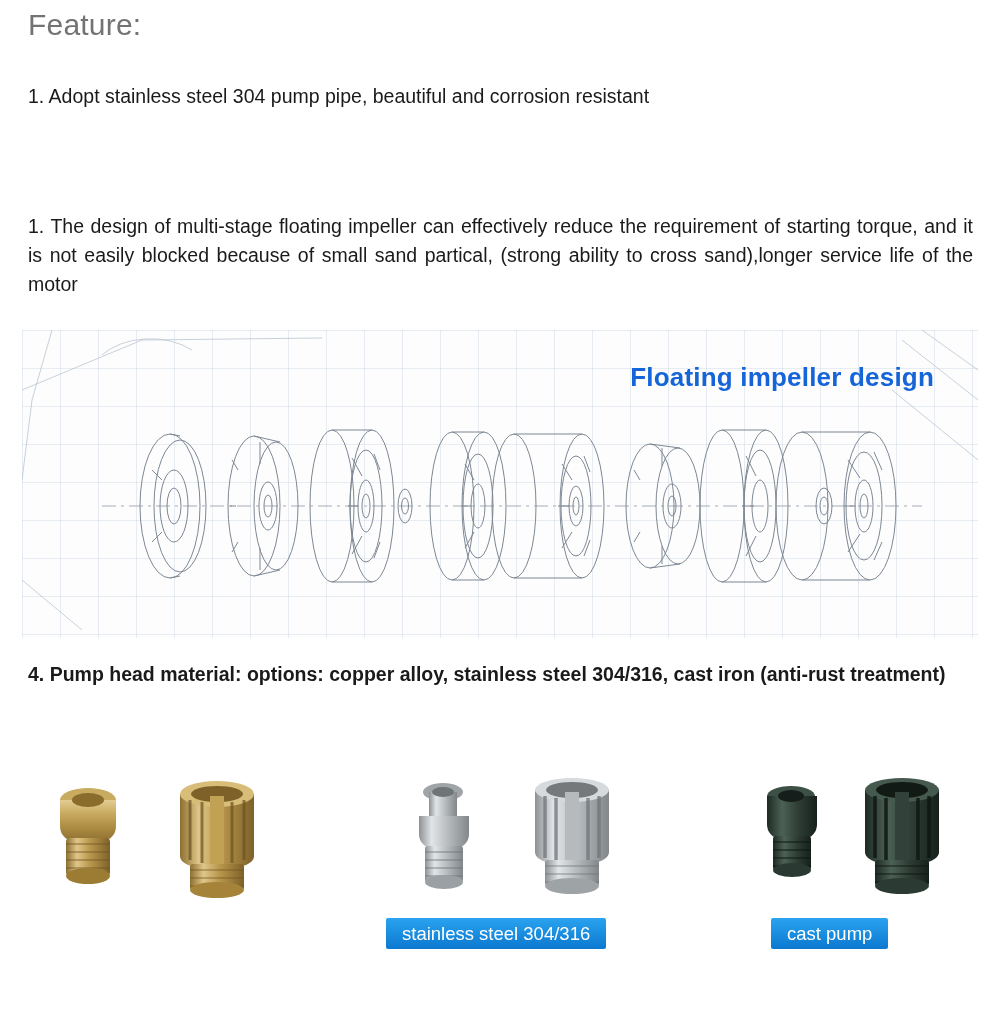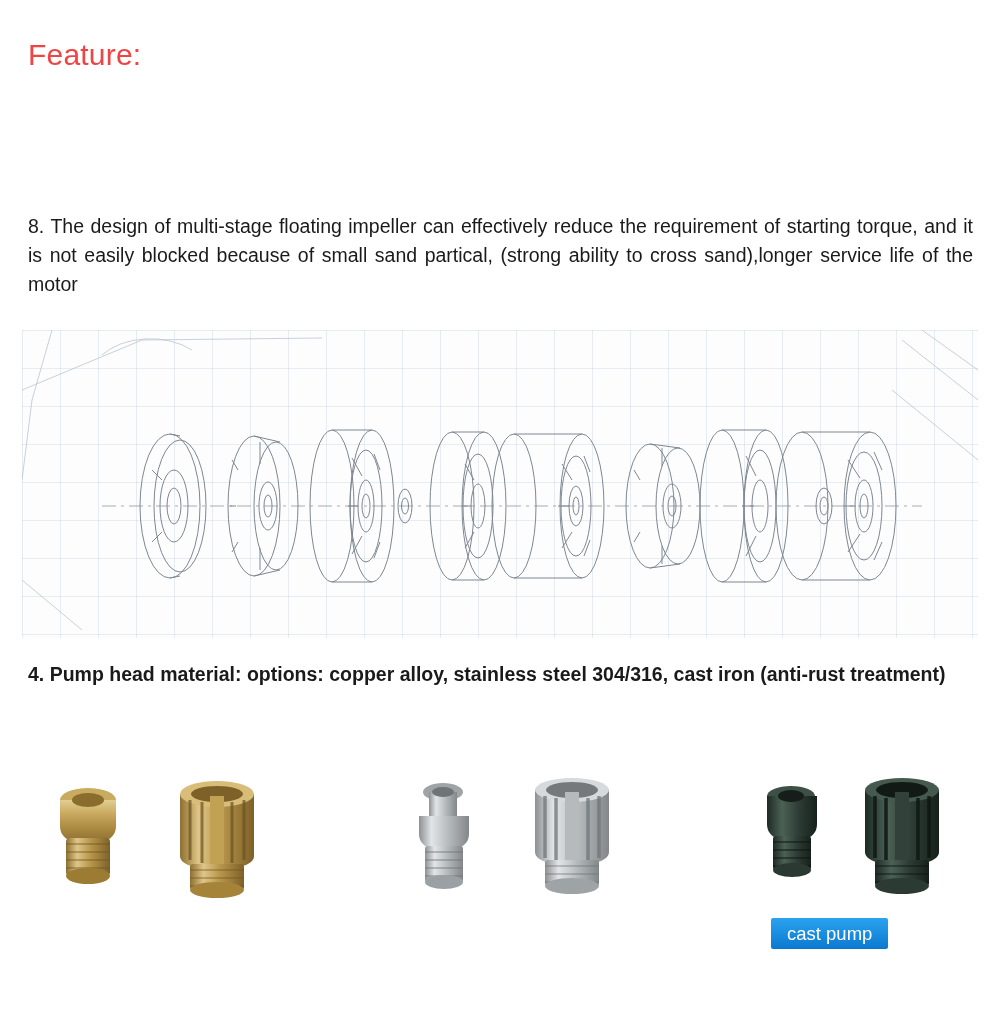--- a/index.html
+++ b/index.html
@@ -10,24 +10,24 @@
     font-family: "Liberation Sans", sans-serif;
     color: #1a1a1a;
   }
   .page {
     position: relative;
     width: 1000px; height: 1012px;
     overflow: hidden;
   }
   .heading {
     position: absolute;
-    left: 28px; top: 38px;
+    left: 28px; top: 8px;
     font-size: 30px;
     font-weight: 400;
-    color: #ef4444;
+    color: #737373;
     letter-spacing: 0.2px;
   }
   .para {
     position: absolute;
     left: 28px;
     width: 945px;
     font-size: 19.5px;
     line-height: 29px;
     color: #1a1a1a;
     text-align: justify;
@@ -95,21 +95,22 @@
   .tag2 { left: 386px; }
   .tag3 { left: 771px; }
 </style>
 </head>
 <body>
 
 <div class="page">
 
   <div class="heading">Feature:</div>
 
-  <div class="para p3">8. The design of multi-stage floating impeller can effectively reduce the requirement of starting torque, and it is not easily blocked because of small sand partical, (strong ability to cross sand),longer service life of the motor</div>
+  <div class="para p1">1. Adopt stainless steel 304 pump pipe, beautiful and corrosion resistant</div>
+  <div class="para p3">1. The design of multi-stage floating impeller can effectively reduce the requirement of starting torque, and it is not easily blocked because of small sand partical, (strong ability to cross sand),longer service life of the motor</div>
   <div class="para p4">4. Pump head material: options: copper alloy, stainless steel 304/316, cast iron (anti-rust treatment)</div>
 
   <div class="blueprint">
     <div class="bp-grid"></div>
 
     <svg class="bp-svg" viewBox="0 0 956 308">
       <g stroke="#7d8793" fill="none" stroke-width="1">
 
         <g stroke="#aab6c6" stroke-width="0.8" opacity="0.8">
           <path d="M0 60 L120 10 L300 8"></path>
@@ -188,20 +189,21 @@
         <ellipse cx="842" cy="176" rx="9" ry="26"></ellipse>
         <ellipse cx="842" cy="176" rx="4" ry="12"></ellipse>
         <path d="M826 130 L838 148 M826 222 L838 204 M822 176 L834 176"></path>
         <path d="M852 122 L860 140 M852 230 L860 212"></path>
 
         <ellipse cx="802" cy="176" rx="8" ry="18"></ellipse>
         <ellipse cx="802" cy="176" rx="4" ry="9"></ellipse>
       </g>
     </svg>
 
+    <div class="bp-title">Floating impeller design</div>
   </div>
 
   <div class="photos">
 
     <div class="prod-group g1">
       <svg width="250" height="150" viewBox="0 0 250 150">
         <defs>
           <linearGradient id="brass" x1="0" y1="0" x2="0" y2="1">
             <stop offset="0%" stop-color="#e3cd92"></stop>
             <stop offset="35%" stop-color="#c6a75c"></stop>
@@ -296,16 +298,17 @@
           <path d="M130 36 L130 98 M141 38 L141 100 M173 38 L173 100 M184 36 L184 98" stroke="#0e1713" stroke-width="3.6" opacity="0.85"></path>
           <rect x="130" y="100" width="54" height="26" rx="3" fill="url(#iron)"></rect>
           <path d="M130 106 h54 M130 114 h54 M130 122 h54" stroke="#0d1512" stroke-width="1.3" opacity="0.6" fill="none"></path>
           <ellipse cx="157" cy="126" rx="27" ry="8" fill="#2b3a32"></ellipse>
         </g>
       </svg>
     </div>
   </div>
 
   <div class="label-row">
+    <div class="tag tag2">stainless steel 304/316</div>
     <div class="tag tag3">cast pump</div>
   </div>
 
 </div>
 
 </body></html>

